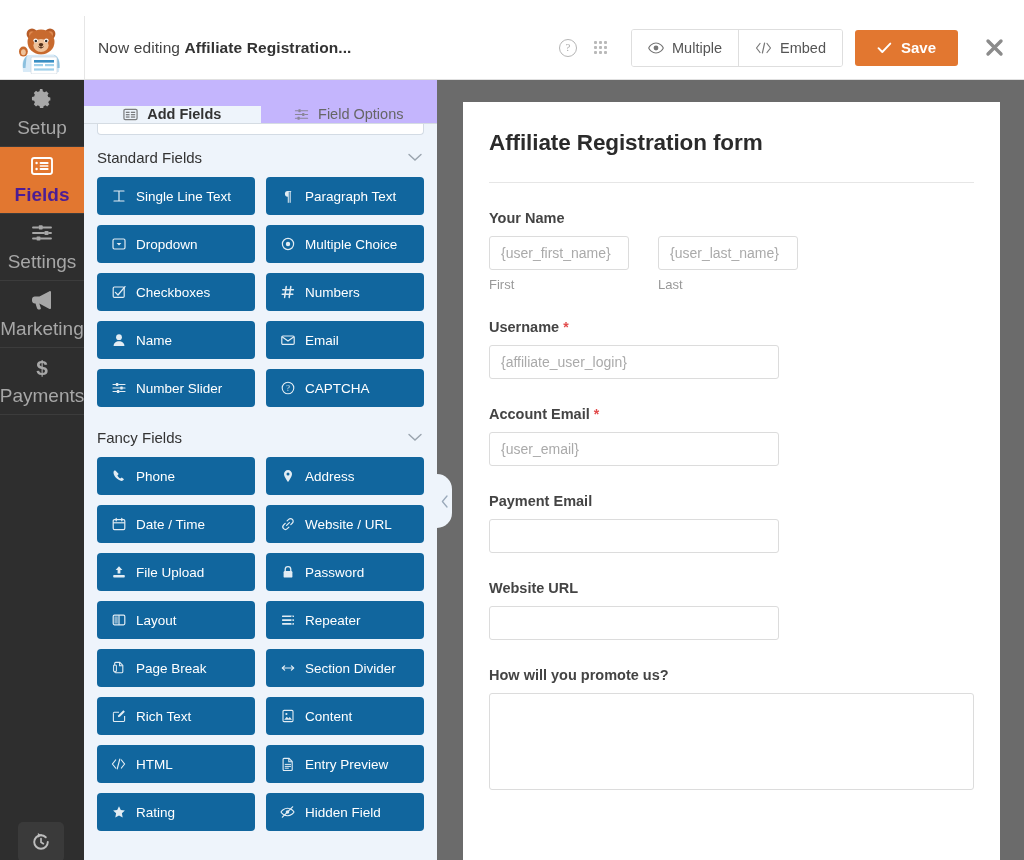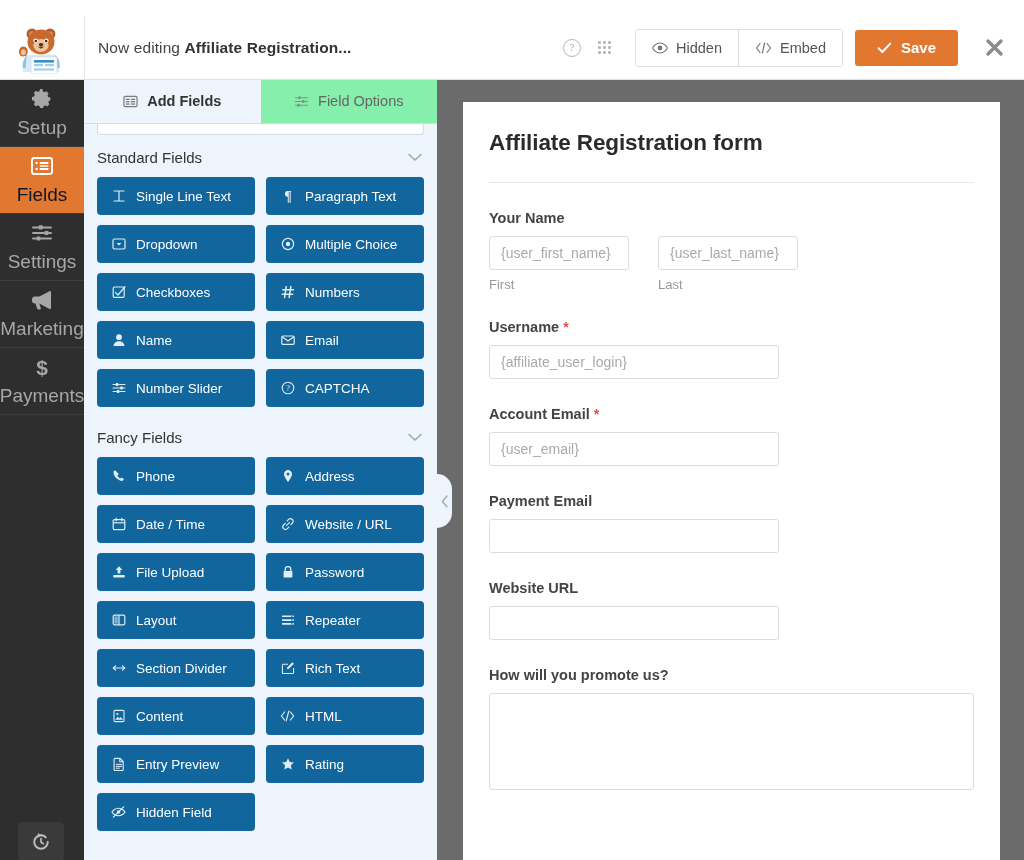--- a/index.html
+++ b/index.html
@@ -119,43 +119,44 @@
     height: 66px;
     display: flex; flex-direction: column;
     align-items: center; justify-content: center;
     gap: 6px;
     color: #a7a7a7;
     border-bottom: 1px solid #3c3c3c;
     cursor: pointer;
   }
   .nav-item .nav-label { font-size: 19px; }
   .nav-item.active { background: #e27730; color: #fff; }
-  .nav-item.active .nav-label { color: #0f172a; font-weight: normal; }
+  .nav-item.active .nav-label { color: #4c1d95; font-weight: bold; }
   .nav-icon { width: 24px; height: 24px; display:block; }
 
   #revision-btn {
     position: absolute; left: 18px; bottom: 14px;
     width: 46px; height: 40px; border-radius: 5px;
     background: #3a3a3a;
     display: flex; align-items: center; justify-content: center;
     cursor: pointer;
   }
 
   
   #fields-panel {
     position: absolute; left: 84px; top: 64px;
     width: 353px; height: 796px;
     background: #eef4fb;
     overflow: hidden;
     z-index: 20;
   }
   #tabs {
     display: flex; height: 43px;
-    background: #86efac;
+    background: #c4b5fd;
     border-bottom: 1px solid #d5dce3;
+    align-items: flex-end;
   }
   .tab {
     flex: 1;
     display: flex; align-items: center; justify-content: center;
     gap: 9px;
     font-size: 14.5px;
     color: #666;
     cursor: pointer;
     border-bottom: 1px solid transparent;
   }
@@ -343,21 +344,21 @@
             <i></i>
         </div>
       </div>
 
       <div id="btn-group">
         <div class="grp-btn">
           <svg width="16" height="12" viewBox="0 0 16 12">
             <path d="M8 1C4 1 1.4 4.2 0.7 6c0.7 1.8 3.3 5 7.3 5s6.6-3.2 7.3-5C14.6 4.2 12 1 8 1z" fill="none" stroke="#777" stroke-width="1.1"></path>
             <circle cx="8" cy="6" r="2.4" fill="#777"></circle>
           </svg>
-          <span>Hidden</span>
+          <span>Multiple</span>
         </div>
         <div class="grp-btn">
           <svg width="17" height="12" viewBox="0 0 17 12">
             <path d="M5 1.5L1.5 6 5 10.5 M12 1.5L15.5 6 12 10.5 M9.6 1L7.4 11" fill="none" stroke="#777" stroke-width="1.2" stroke-linecap="round" stroke-linejoin="round"></path>
           </svg>
           <span>Embed</span>
         </div>
       </div>
 
       <div id="save-btn">
@@ -680,20 +681,30 @@
                 <g fill="#11669e">
                   <rect x="10.4" y="2.4" width="1.1" height="1.7"></rect>
                   <rect x="10.4" y="6.2" width="1.1" height="1.7"></rect>
                   <rect x="10.4" y="10" width="1.1" height="1.7"></rect>
                 </g>
               </svg>
           </span>
           <span class="fb-label">Repeater</span>
         </div>
 
+        <div class="field-btn">
+          <span class="fb-ico">
+            <svg width="14" height="14" viewBox="0 0 14 14">
+                <path d="M3.6 1.4h4.2l3 3v6.4a.9.9 0 01-.9.9H3.6a.9.9 0 01-.9-.9V2.3a.9.9 0 01.9-.9z" fill="none" stroke="#fff" stroke-width="1.1"></path>
+                <path d="M7.6 1.6v3.2h3.1" fill="none" stroke="#fff" stroke-width="1.1"></path>
+                <path d="M1.6 4.2h2.8v6.2H1.6z" fill="#11669e" stroke="#fff" stroke-width="1"></path>
+              </svg>
+          </span>
+          <span class="fb-label">Page Break</span>
+        </div>
 
         <div class="field-btn">
           <span class="fb-ico">
             <svg width="14" height="14" viewBox="0 0 14 14">
                 <g stroke="#fff" stroke-width="1.2" stroke-linecap="round" stroke-linejoin="round" fill="none">
                   <path d="M1.4 7h11.2"></path>
                   <path d="M3.6 4.8L1.4 7l2.2 2.2"></path>
                   <path d="M10.4 4.8L12.6 7l-2.2 2.2"></path>
                 </g>
               </svg>

